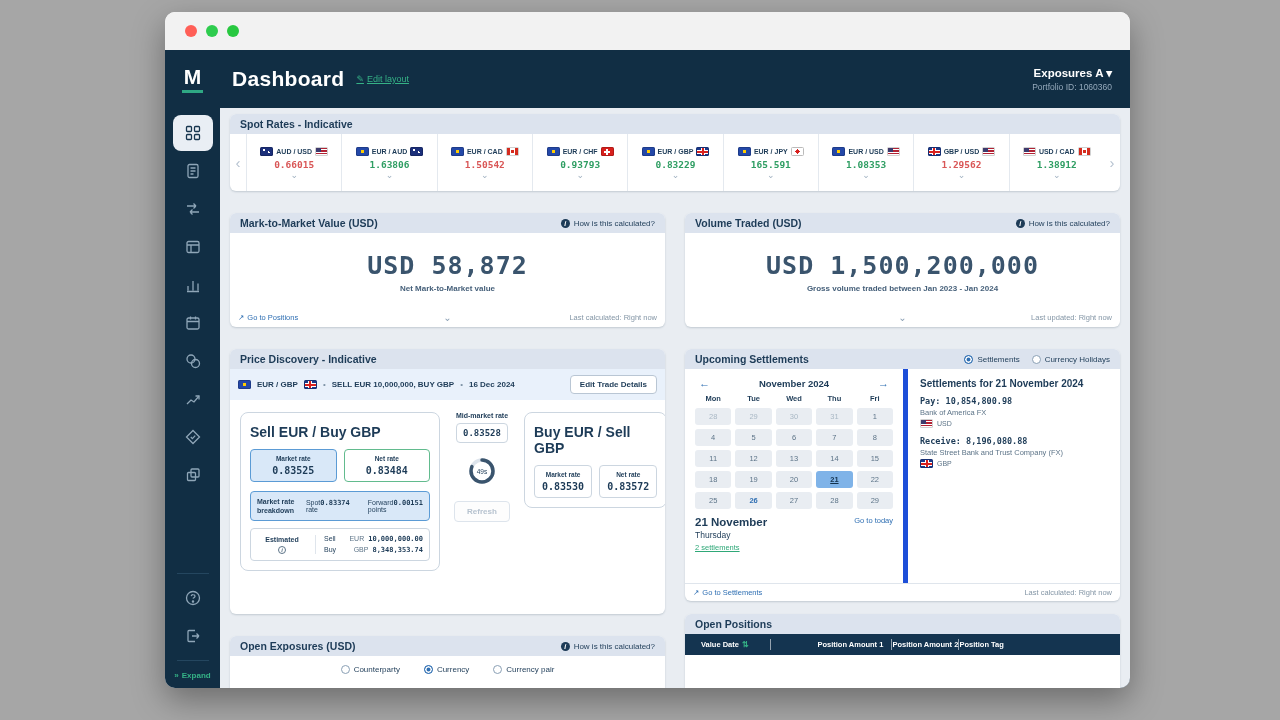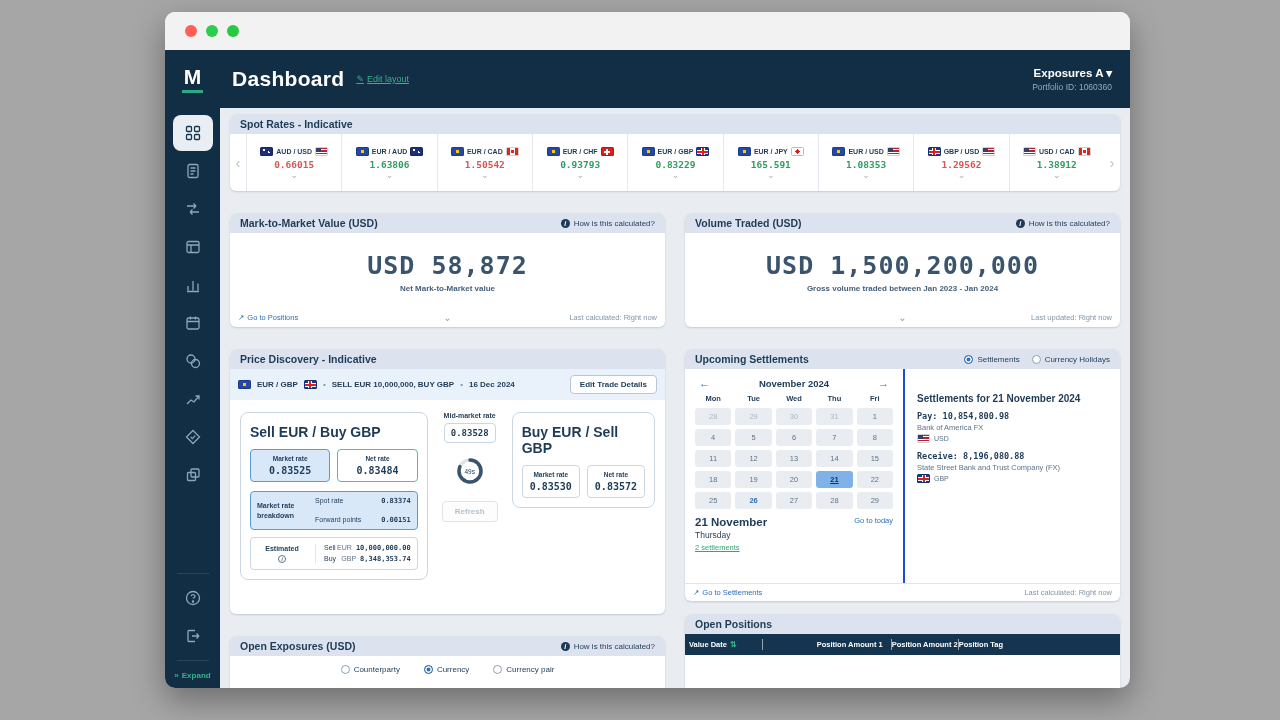--- a/index.html
+++ b/index.html
@@ -81,21 +81,21 @@
   .panel-title{text-align:left;font-size:14px;font-weight:bold;color:#1d3b57;margin:2px 0 9px}
   .rate-boxes{display:flex;gap:7px}
   .rate-box{flex:1;border-radius:4px;padding:5px 7px;text-align:center;cursor:pointer}
   .rb-label{font-size:6.5px;font-weight:bold;color:#1d3b57}
   .rb-value{font-family:"DejaVu Sans Mono",monospace;font-size:10px;font-weight:bold;color:#1d3b57;margin-top:3px}
   .rate-box.blue{border:1.5px solid #5b9bd5;background:#d9e8f8}
   .rate-box.green{border:1.5px solid #62bb8e;background:#fff}
   .rate-box.gray{border:1px solid #ccd6e0;background:#fff}
   .breakdown{border:1.5px solid #5b9bd5;background:#d9e8f8;border-radius:4px;margin-top:9px;display:flex;align-items:center;padding:5px 6px;gap:8px;font-size:7px;color:#1d3b57}
   .bk-label{width:50px;font-weight:bold;line-height:1.3}
-  .bk-rows{flex:1;display:flex;flex-direction:column;gap:11px}
+  .bk-rows{flex:1;display:flex;flex-direction:row;gap:18px}
   .bk-row{display:flex;justify-content:space-between}
   .bk-val{font-family:"DejaVu Sans Mono",monospace;font-weight:bold}
   .estimated{border:1px solid #ccd6e0;border-radius:4px;margin-top:7px;display:flex;align-items:center;padding:6px;gap:8px;font-size:7px;color:#1d3b57}
   .est-label{width:50px;text-align:center;font-weight:bold;display:flex;flex-direction:column;align-items:center;gap:3px}
   .est-info{width:8px;height:8px;border-radius:50%;border:1px solid #5d7488;color:#5d7488;font-size:6px;display:flex;align-items:center;justify-content:center;font-style:italic}
   .est-rows{flex:1;display:flex;flex-direction:column;gap:3px;border-left:1px solid #dfe5ec;padding-left:8px}
   .est-row{display:flex;justify-content:space-between;align-items:baseline}
   .est-ccy{color:#5d7488;margin-right:4px}
   .est-amt{font-family:"DejaVu Sans Mono",monospace;font-weight:bold}
   .mid-col{width:64px;display:flex;flex-direction:column;align-items:center;flex:none}
@@ -119,32 +119,32 @@
   .cal-head{font-size:7.5px;font-weight:bold;color:#1d3b57;text-align:center}
   .cal-cell{background:#e9edf2;border-radius:3px;height:17px;display:flex;align-items:center;justify-content:center;font-size:7.5px;color:#5d7488;cursor:pointer}
   .cal-cell[data-state="muted"]{color:#a9b8c5}
   .cal-cell[data-state="selected"]{background:#7fb3e8;color:#13314c;font-weight:bold;text-decoration:underline}
   .cal-cell[data-state="marked"]{color:#2f6fb3;font-weight:bold;}
   .cal-sel{margin-top:7px;display:flex;justify-content:space-between;align-items:flex-start}
   .sel-date{font-size:11.5px;font-weight:bold;color:#1d3b57}
   .sel-weekday{font-size:8.5px;color:#1d3b57;margin-top:2px}
   .sel-count{font-size:7.5px;color:#2fa878;text-decoration:underline;margin-top:3px;cursor:pointer}
   .go-today{font-size:7.5px;color:#2f6fb3;cursor:pointer}
-  .stl-details{flex:1;border-left:2px solid #1d4ed8;padding:24px 12px;min-width:0}
+  .stl-details{flex:1;border-left:5px solid #1d4ed8;padding:9px 12px;min-width:0}
   .stl-heading{font-size:10px;font-weight:bold;color:#1d3b57;margin-bottom:7px}
   .stl-amt{font-size:8.5px;font-weight:bold;color:#1d3b57;font-family:"DejaVu Sans Mono",monospace}
   .stl-bank{font-size:7.5px;color:#5d7488;margin:2px 0}
   .stl-ccy{display:flex;gap:4px;align-items:center;font-size:7px;color:#5d7488;margin-bottom:8px}
   .stl-footer{border-top:1px solid #dfe5ec;display:flex;justify-content:space-between;align-items:center;padding:4px 8px;font-size:7.5px;color:#8496a6;flex:none}
 
   
   .exp-card,.pos-card{height:120px}
   .pos-card{margin-top:-9px}
   .exp-body{display:flex;justify-content:center;gap:24px;padding-top:9px}
-  .tbl-head{background:#143450;display:flex;align-items:center;color:#fff;font-size:7.5px;font-weight:bold;padding:5px 4px}
+  .tbl-head{background:#143450;display:flex;align-items:center;color:#fff;font-size:7.5px;font-weight:bold;padding:5px 16px}
   .tbl-col{display:flex;align-items:center;gap:3px}
   .tbl-col:nth-child(1){width:17%}
   .tbl-col:nth-child(2){width:31%;justify-content:flex-end;padding-right:8px}
   .tbl-col:nth-child(3){width:30%;justify-content:flex-end;padding-right:8px}
   .tbl-col:nth-child(4){width:22%;padding-left:8px}
   .tbl-sep{width:1px;height:11px;background:rgba(255,255,255,.55)}
   .sort-icon{color:#35b286;font-size:8px;cursor:pointer}
 </style>
 </head>
 <body>

